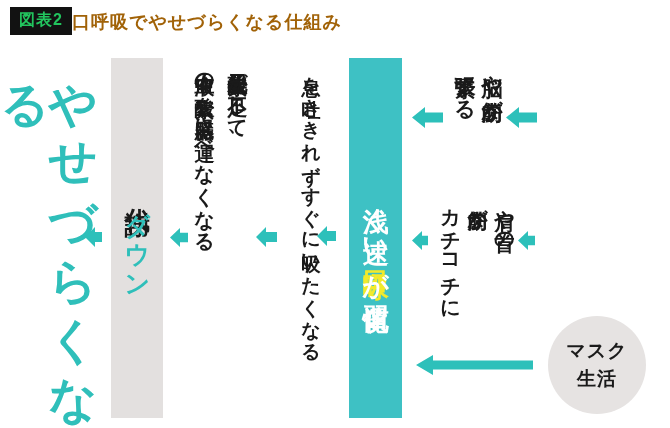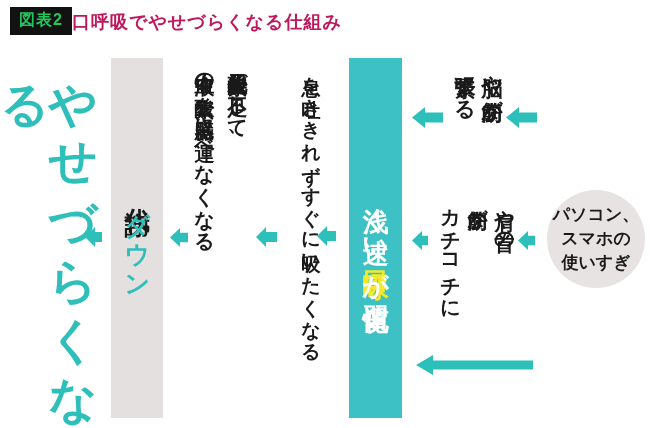--- a/index.html
+++ b/index.html
@@ -6,21 +6,21 @@
   .canvas{
     position:relative;width:670px;height:428px;background:#ffffff;overflow:hidden;
     font-family:"Liberation Sans","DejaVu Sans",sans-serif;color:#1a1a1a;
   }
   
   .fig-tag{
     position:absolute;left:10px;top:7px;background:#121212;color:#22c55e;
     font-size:16px;font-weight:700;padding:3px 9px 4px;letter-spacing:1px;
   }
   .fig-title{
-    position:absolute;left:72px;top:10px;font-size:18px;font-weight:700;color:#be185d;
+    position:absolute;left:72px;top:10px;font-size:18px;font-weight:700;color:#a16207;
     letter-spacing:1px;
   }
   
   .vtext{
     writing-mode:vertical-rl;text-orientation:upright;white-space:pre-line;
   }
   .center-box{display:flex;align-items:center;justify-content:center;}
   
   .result{
     position:absolute;left:2px;top:50px;width:94px;height:378px;
@@ -86,24 +86,23 @@
   <div class="teal-bar center-box">
     <span class="vtext"><span>浅く速い</span><span class="hl-yellow">口呼吸</span><span>が習慣化</span></span>
   </div>
 
   <div class="effect1 vtext">脳や筋肉が
 緊張する</div>
   <div class="effect2 vtext">肩や首の
 筋肉が
 カチコチに</div>
 
-  <div class="circle c2">
-    <span>パソコン、
-スマホの
-使いすぎ</span>
+  <div class="circle c3">
+    <span>マスク
+生活</span>
   </div>
 
   <div class="arr arr-m" style="left:506px;top:107px;width:31px;height:21px;"></div>
   <div class="arr arr-m" style="left:412px;top:107px;width:31px;height:21px;"></div>
   <div class="arr arr-s" style="left:518px;top:231px;width:17px;height:19px;"></div>
   <div class="arr arr-s" style="left:412px;top:231px;width:16px;height:19px;"></div>
   <div class="arr arr-l" style="left:416px;top:355px;width:117px;height:20px;"></div>
   <div class="arr arr-s" style="left:317px;top:226px;width:19px;height:20px;"></div>
   <div class="arr arr-s" style="left:256px;top:227px;width:21px;height:20px;"></div>
   <div class="arr arr-s" style="left:170px;top:228px;width:18px;height:19px;"></div>

